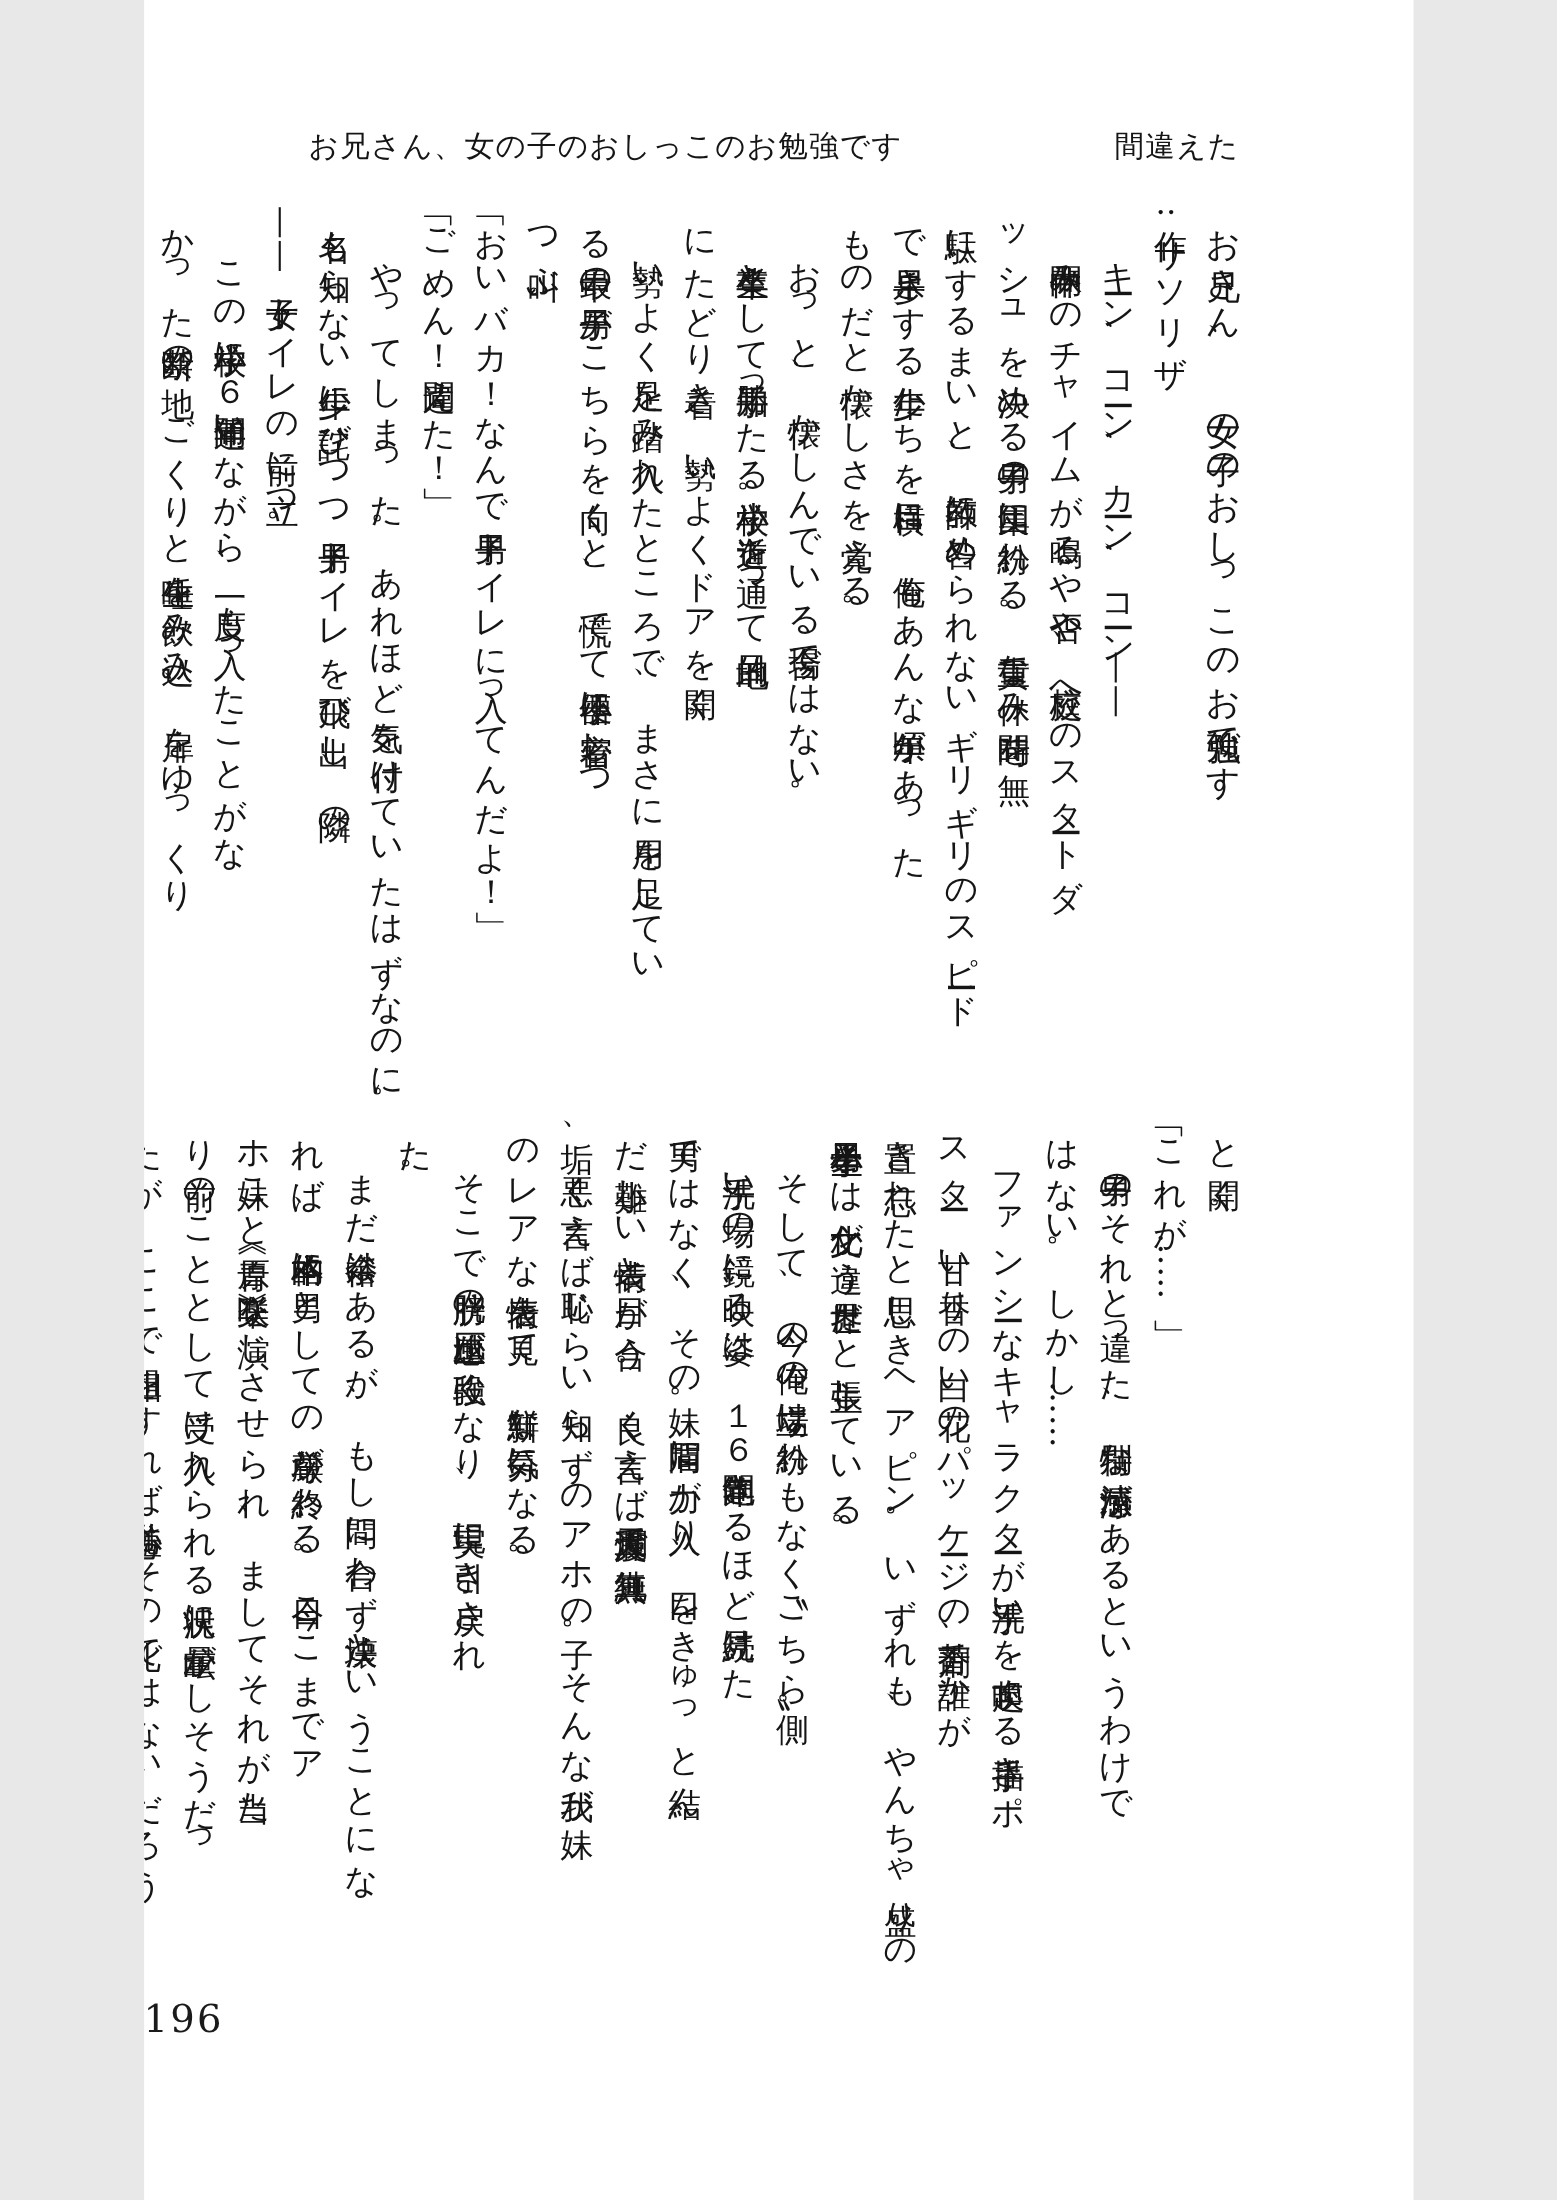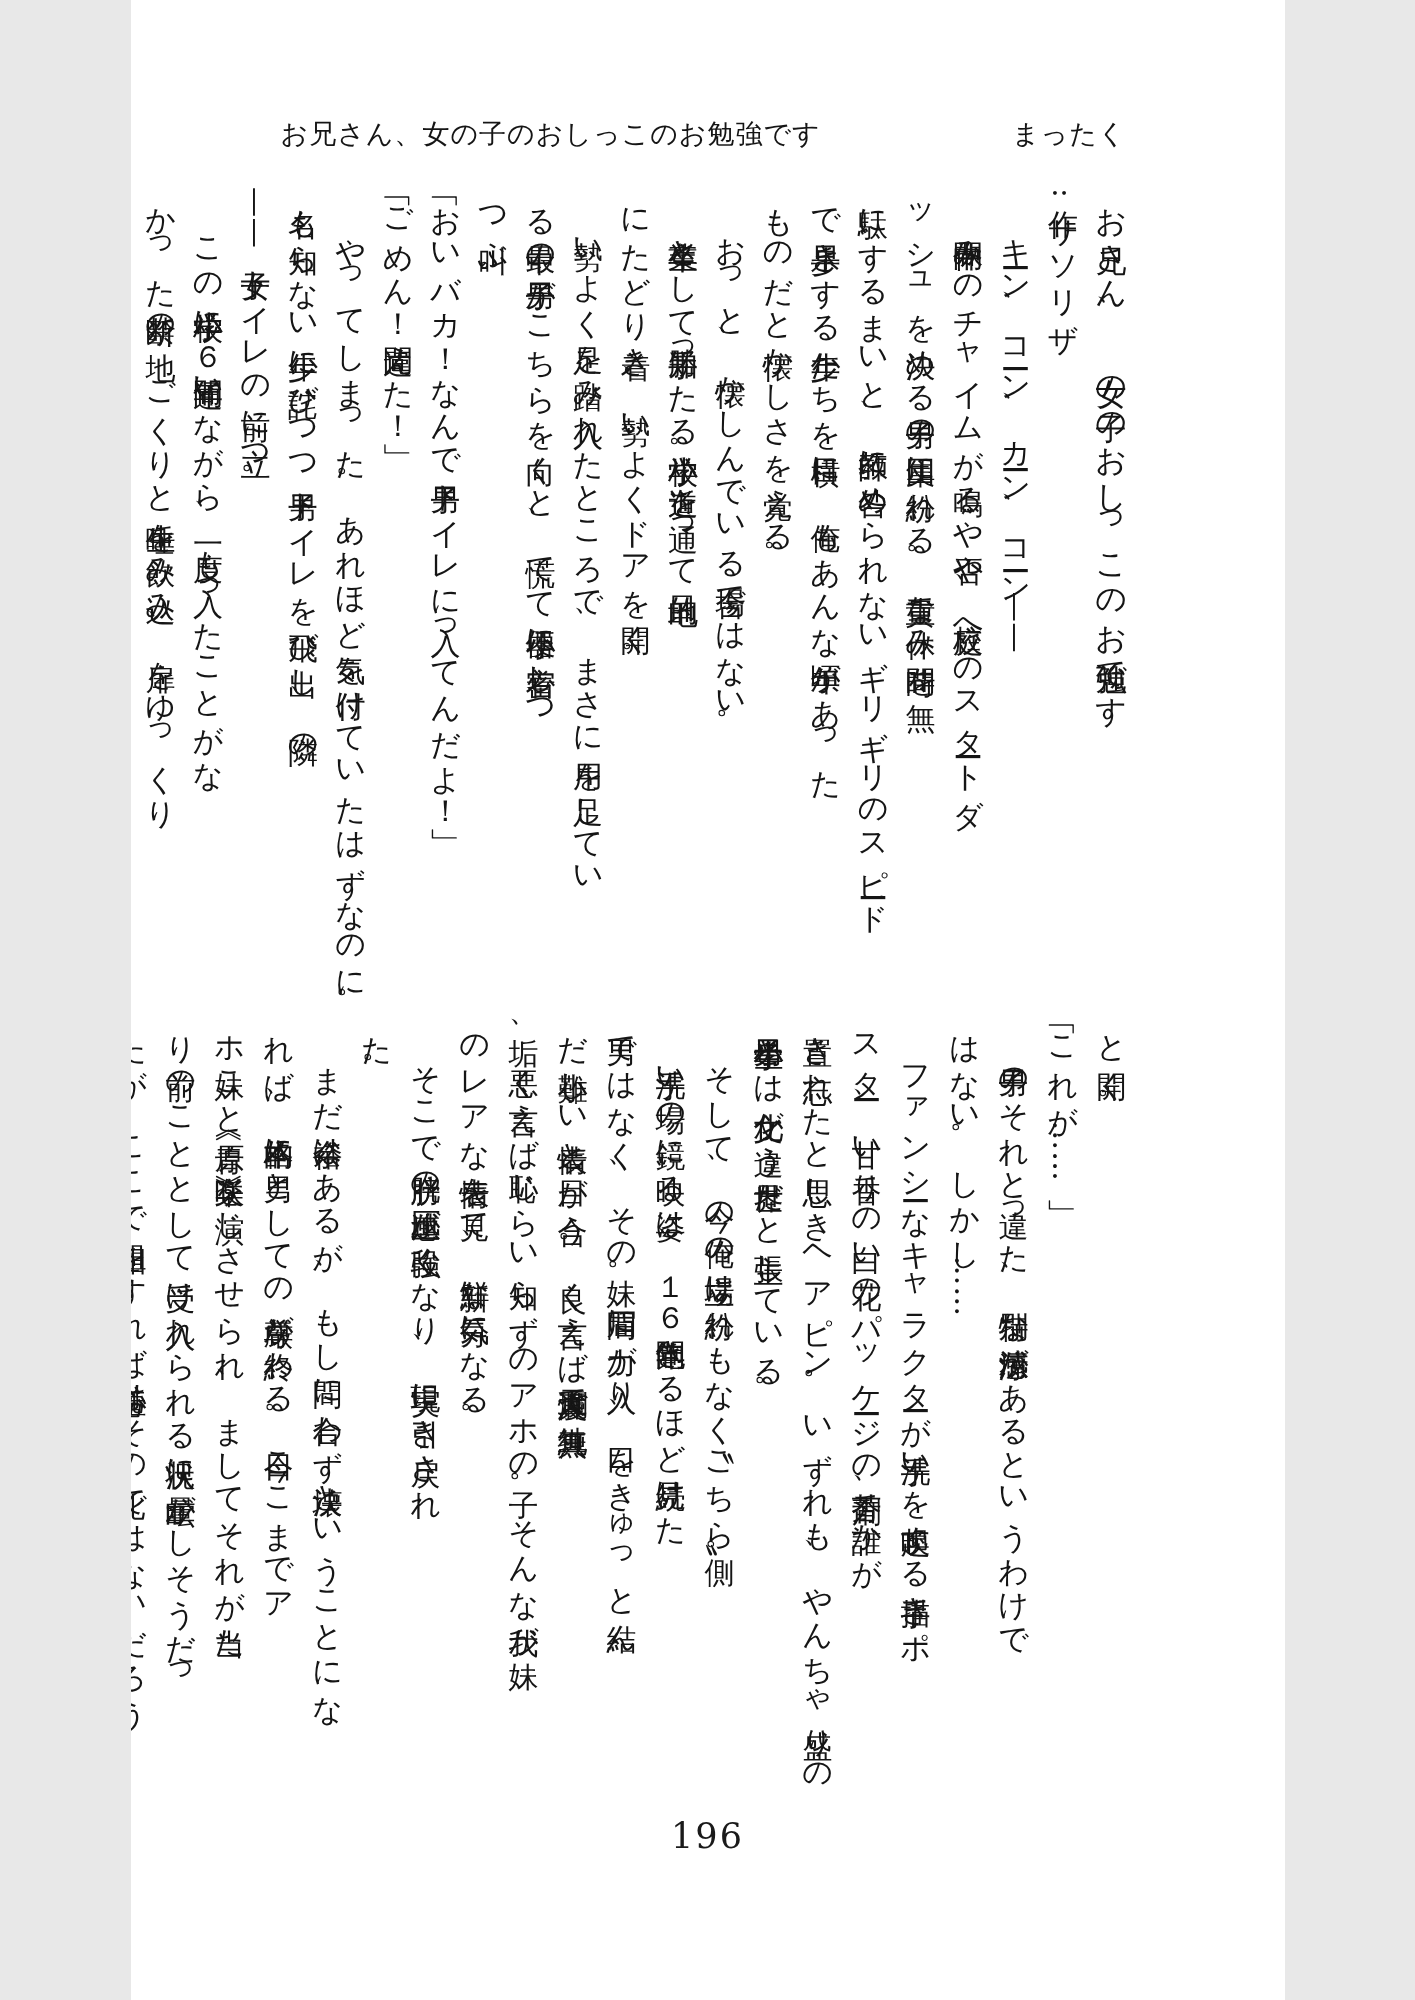--- a/index.html
+++ b/index.html
@@ -63,34 +63,33 @@
   }
   .author-line {
     padding-top: 613px;   
     margin-left: 46px;    
   }
   .page-number {
     position: absolute;
     top: 1816px;
     left: 0;
     width: 100%;
-    text-align: center;
     font-size: 35px;
     letter-spacing: 2px;
     color: #1a1a1a;
   }
 </style>
 </head>
 <body>
 
 <div class="page">
 
   <header class="running-head">
     <span>お兄さん、女の子のおしっこのお勉強です</span>
-    <span>まったく</span>
+    <span>間違えた</span>
   </header>
 
   <section class="vblock block1">
     <p class="title-line">お兄さん、　女の子のおしっこのお勉強です</p>
     <p class="author-line">作:サソリザ</p>
     <div class="lines"><p>　キーン、コーン、カーン、コーン——</p><p>　中間休みのチャイムが鳴るや否や、校庭へのスタートダ</p><p>ッシュを決める男子の集団に紛れる。貴重な休み時間を無</p><p>駄にするまいと、教師に咎められないギリギリのスピード</p><p>で早歩きする少年たちを横目に、俺もあんな年頃があった</p><p>ものだと懐かしさを覚える。</p><p>　おっと、懐かしんでいる場合ではない。</p><p>　卒業生として勝手知ったる小学校。近道を通って目的地</p><p>にたどり着き、勢いよくドアを開く。</p><p>　勢いよく足を踏み入れたところで、まさに用を足してい</p><p>る最中の男子がこちらを向くと、慌てて小便器に密着しつ</p><p>つ叫ぶ。</p><p>「おいバカ！なんで男子トイレに入ってんだよ！」</p><p>「ごめん！間違えた！」</p><p>　やってしまった。あれほど気を付けていたはずなのに。</p><p>名も知らない少年に詫びつつ男子トイレを飛び出し、隣の</p><p>——女子トイレの前に立つ。</p><p>　この小学校に６年間通いながら、一度も入ったことがな</p><p>かった禁断の地。ごくりと生唾を飲み込み、扉をゆっくり</p></div>
   </section>
 
   <section class="vblock block2">
     <div class="lines"><p>と開く。</p><p>「これが……」</p><p>　男子のそれと違った、特別な清涼感があるというわけで</p><p>はない。しかし……</p><p>　ファンシーなキャラクターが手洗いを喚起する手描きポ</p><p>スター、甘い香りの白い花のパッケージの芳香剤、誰かが</p><p>置き忘れたと思しきヘアピン。いずれも、やんちゃ盛りの</p><p>男子小学生とは文化が違う世界だと主張している。</p><p>　そして、今の俺の立場は紛れもなく〝こちら側〟。</p><p>　手洗い場の鏡に映る姿は、１６年間飽きるほど見続けた</p><p>男ではなく、その妹。眉間に力が入り、口をきゅっと結ん</p><p>だ小難しい表情と目が合う。良く言えば天真爛漫で純真無</p><p>垢、悪く言えば恥じらい知らずのアホの子。そんな我が妹</p><p>のレアな表情を見て、新鮮な気分になる。</p><p>　そこで膀胱の圧迫感が一段強くなり、現実に引き戻され</p><p>た。</p><p>　まだ余裕はあるが、もし間に合わず決壊ということにな</p><p>れば、本格的に男としての尊厳が終わる。今日ここまでア</p><p>ホ妹こと《青原　咲楽》を演じさせられ、ましてそれが当た</p><p>り前のこととして受け入れられる状況に眩暈がしそうだっ</p><p>たが、ここで粗相をすれば羞恥心はその比ではないだろう。</p><p>　まったく、どうしてこんなことに——</p></div>

